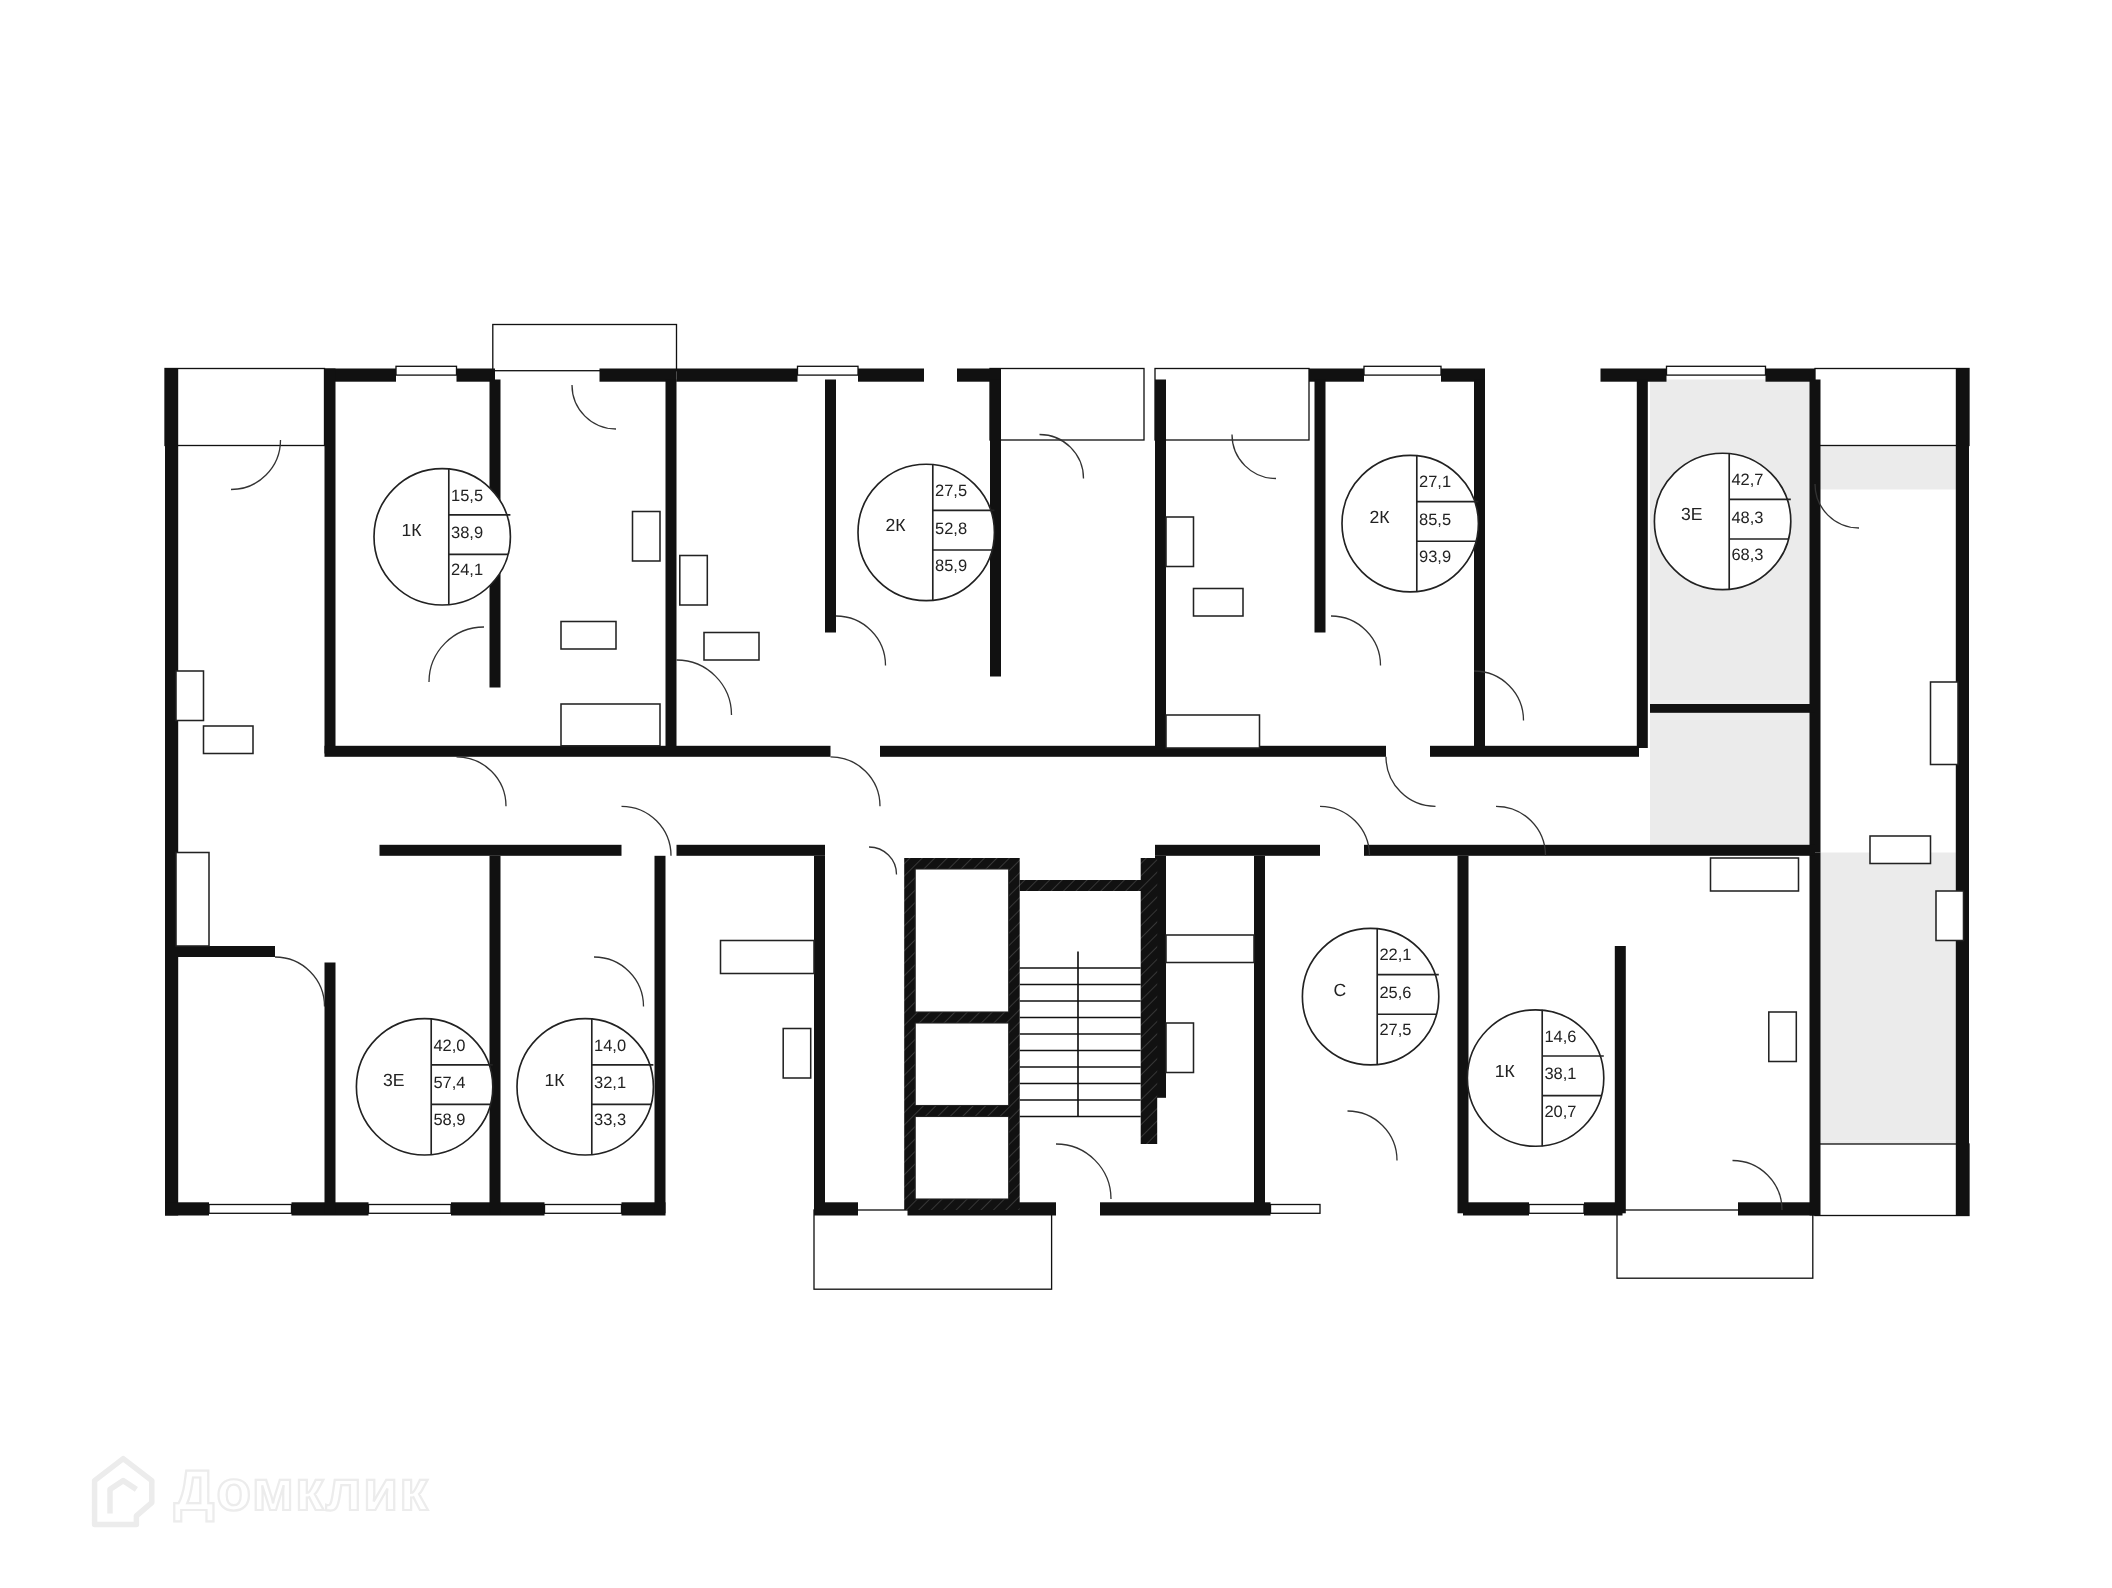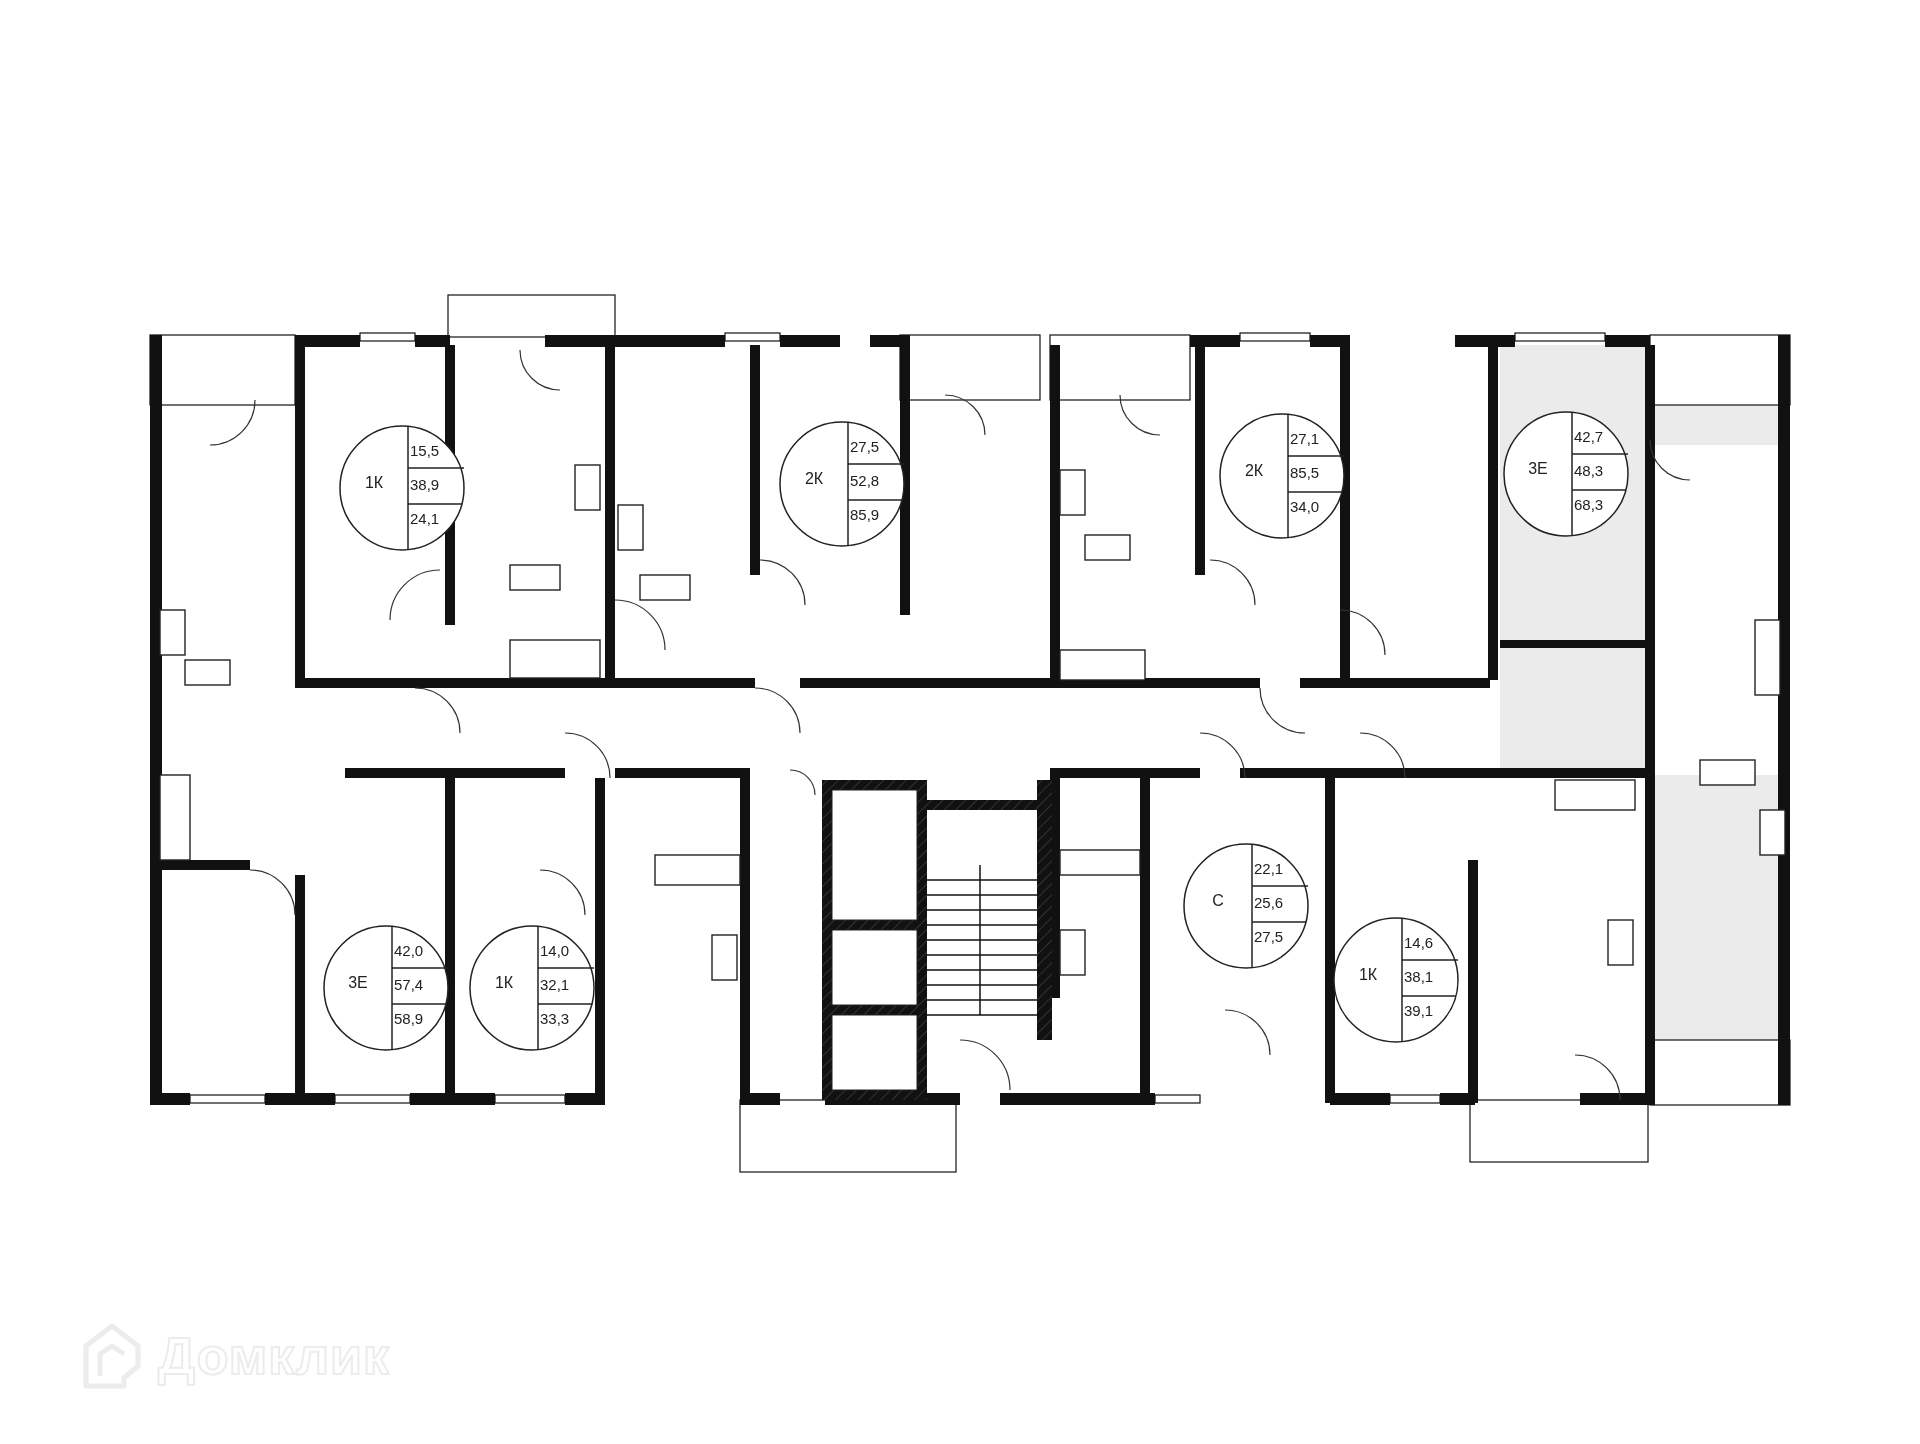--- a/index.html
+++ b/index.html
@@ -219,21 +219,21 @@
 <div class="badge" style="left:1218px;top:412px;">
   <svg width="128" height="128">
       <circle cx="64" cy="64" r="62" fill="#fff" stroke="#222" stroke-width="1.5"></circle>
       <line x1="70" y1="2" x2="70" y2="126" stroke="#222" stroke-width="1.5"></line>
       <line x1="70" y1="44" x2="126" y2="44" stroke="#222" stroke-width="1.5"></line>
       <line x1="70" y1="80" x2="124" y2="80" stroke="#222" stroke-width="1.5"></line>
     </svg>
   <div class="type">2К</div>
   <div class="v v1">27,1</div>
   <div class="v v2">85,5</div>
-  <div class="v v3">34,0</div>
+  <div class="v v3">93,9</div>
 </div>
 
 <div class="badge" style="left:1502px;top:410px;">
   <svg width="128" height="128">
       <circle cx="64" cy="64" r="62" fill="#fff" stroke="#222" stroke-width="1.5"></circle>
       <line x1="70" y1="2" x2="70" y2="126" stroke="#222" stroke-width="1.5"></line>
       <line x1="70" y1="44" x2="126" y2="44" stroke="#222" stroke-width="1.5"></line>
       <line x1="70" y1="80" x2="124" y2="80" stroke="#222" stroke-width="1.5"></line>
     </svg>
   <div class="type">3Е</div>
@@ -284,21 +284,21 @@
 <div class="badge" style="left:1332px;top:916px;">
   <svg width="128" height="128">
       <circle cx="64" cy="64" r="62" fill="#fff" stroke="#222" stroke-width="1.5"></circle>
       <line x1="70" y1="2" x2="70" y2="126" stroke="#222" stroke-width="1.5"></line>
       <line x1="70" y1="44" x2="126" y2="44" stroke="#222" stroke-width="1.5"></line>
       <line x1="70" y1="80" x2="124" y2="80" stroke="#222" stroke-width="1.5"></line>
     </svg>
   <div class="type">1К</div>
   <div class="v v1">14,6</div>
   <div class="v v2">38,1</div>
-  <div class="v v3">39,1</div>
+  <div class="v v3">20,7</div>
 </div>
 
 <div class="watermark">
   <svg width="64" height="72" viewBox="0 0 64 72">
     <path d="M6 26 L32 6 L58 26 L58 46 L44 58 L44 66 L6 66 Z" fill="none" stroke="#ececec" stroke-width="5" stroke-linejoin="round"></path>
     <path d="M20 56 L20 34 L32 26 L44 34" fill="none" stroke="#ececec" stroke-width="5" stroke-linejoin="round"></path>
   </svg>
   <span>Домклик</span>
 </div>
 

